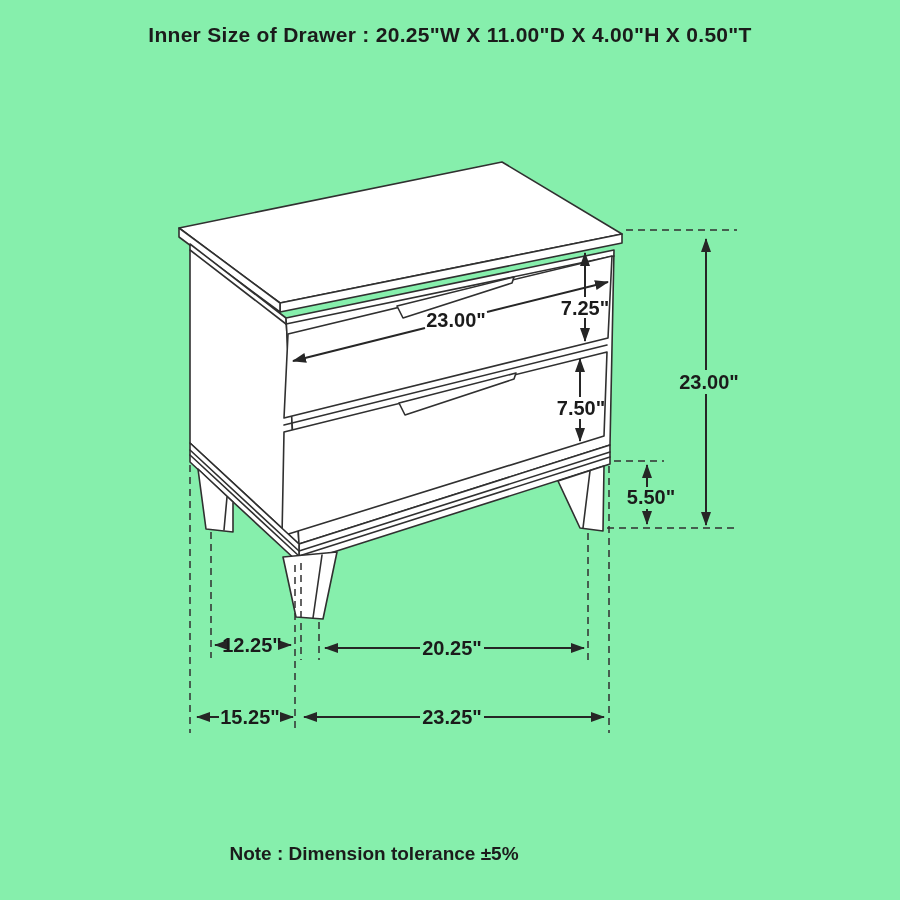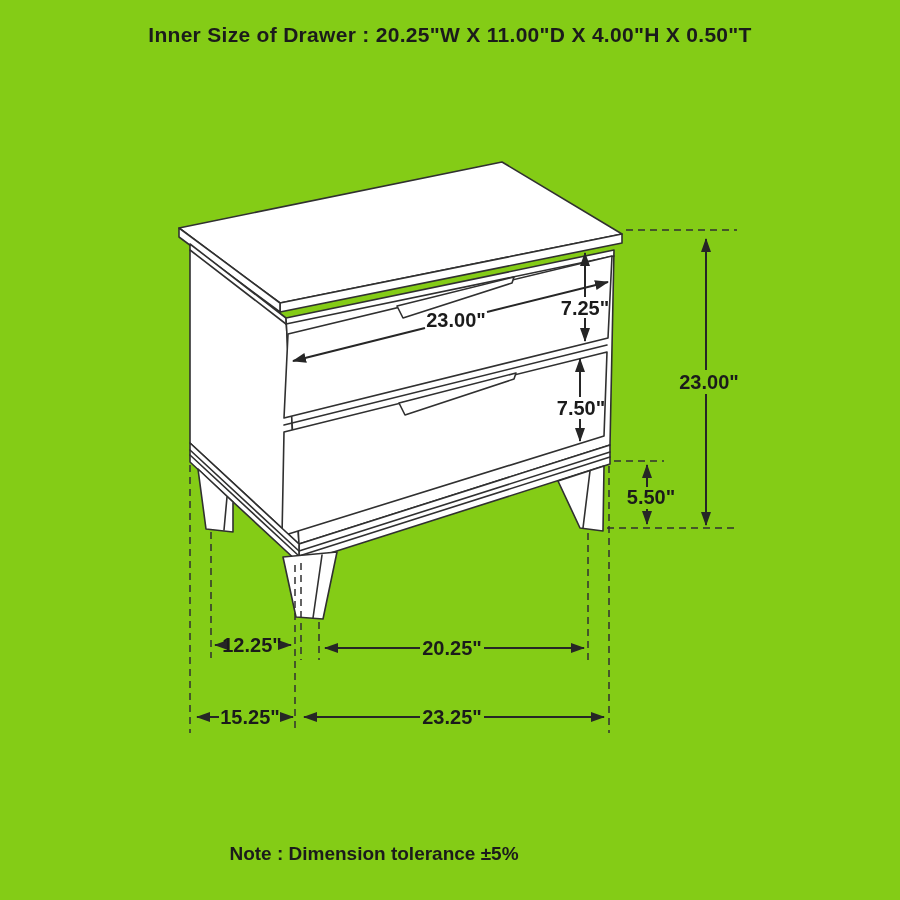--- a/index.html
+++ b/index.html
@@ -1,17 +1,17 @@
 <!DOCTYPE html>
 <html><head>
 <meta charset="utf-8">
 <style>
   html,body{margin:0;padding:0;background:#ffffff;}
   .page{
-    position:relative;width:900px;height:900px;background:#84cc16;overflow:hidden;
+    position:relative;width:900px;height:900px;background:#86efac;overflow:hidden;
     font-family:"Liberation Sans", sans-serif;color:#1b1b1b;
   }
   .header-title{
     position:absolute;top:23px;left:0;width:900px;text-align:center;
     font-size:21px;font-weight:bold;letter-spacing:.3px;color:#1b1b1b;
   }
   .footer-note{
     position:absolute;top:843px;left:0;width:748px;text-align:center;
     font-size:19px;font-weight:bold;color:#1b1b1b;
   }

